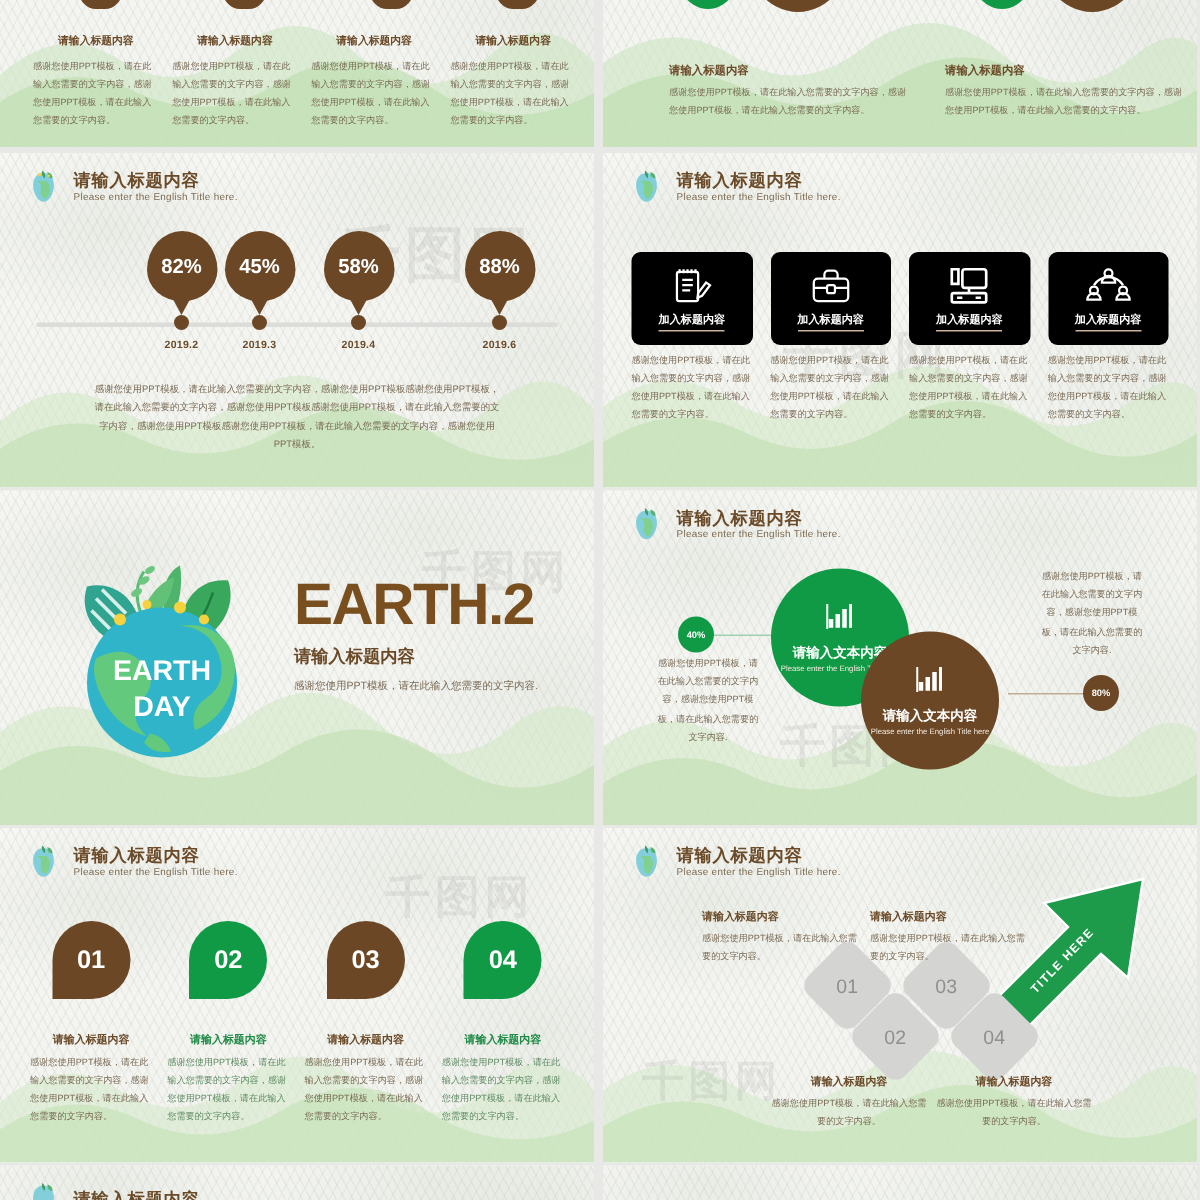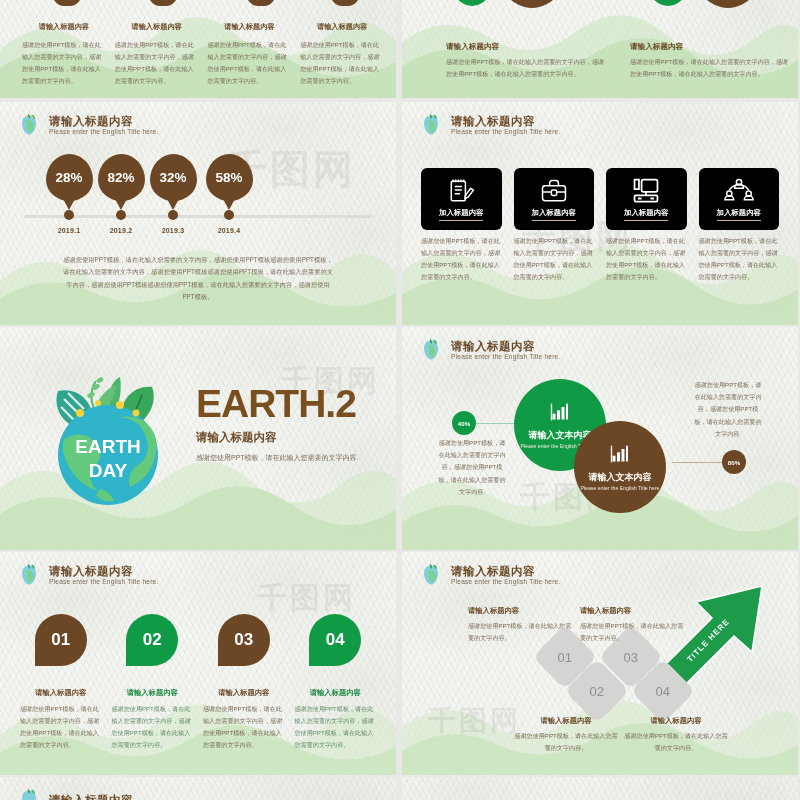--- a/index.html
+++ b/index.html
@@ -197,47 +197,47 @@
       </svg>
     </div>
     <div class="h-t">
       <div class="h-cn">请输入标题内容</div>
       <div class="h-en">Please enter the English Title here.</div>
     </div>
   </div>
 
   <div class="pins">
     <div class="axis"></div>
-    <div class="pin-col" style="left:22px;">
-      <div class="pin">
-            <span>28%</span>
-          </div>
-      <div class="dot"></div>
-      <div class="pin-lbl">2019.1</div>
-    </div>
     <div class="pin-col" style="left:74px;">
       <div class="pin">
             <span>82%</span>
           </div>
       <div class="dot"></div>
       <div class="pin-lbl">2019.2</div>
     </div>
     <div class="pin-col" style="left:126px;">
       <div class="pin">
-            <span>32%</span>
+            <span>45%</span>
           </div>
       <div class="dot"></div>
       <div class="pin-lbl">2019.3</div>
     </div>
-    <div class="pin-col" style="left:182px;">
+    <div class="pin-col" style="left:192px;">
       <div class="pin">
             <span>58%</span>
           </div>
       <div class="dot"></div>
       <div class="pin-lbl">2019.4</div>
+    </div>
+    <div class="pin-col" style="left:286px;">
+      <div class="pin">
+            <span>88%</span>
+          </div>
+      <div class="dot"></div>
+      <div class="pin-lbl">2019.6</div>
     </div>
   </div>
   <div class="para-center">感谢您使用PPT模板，请在此输入您需要的文字内容，感谢您使用PPT模板感谢您使用PPT模板，请在此输入您需要的文字内容，感谢您使用PPT模板感谢您使用PPT模板，请在此输入您需要的文字内容，感谢您使用PPT模板感谢您使用PPT模板，请在此输入您需要的文字内容，感谢您使用PPT模板。</div>
 </div>
 
 <div class="slide" style="left:402px;top:102px;">
   <div class="tex"></div>
   <div class="mtn">
     <svg viewBox="0 0 396 118" preserveAspectRatio="none">
       <path d="M0 64 Q42 32 86 60 Q130 88 174 52 Q220 20 264 58 Q310 96 354 58 Q378 40 396 54 L396 118 L0 118Z" fill="#d3e8c8" opacity=".62"></path>

